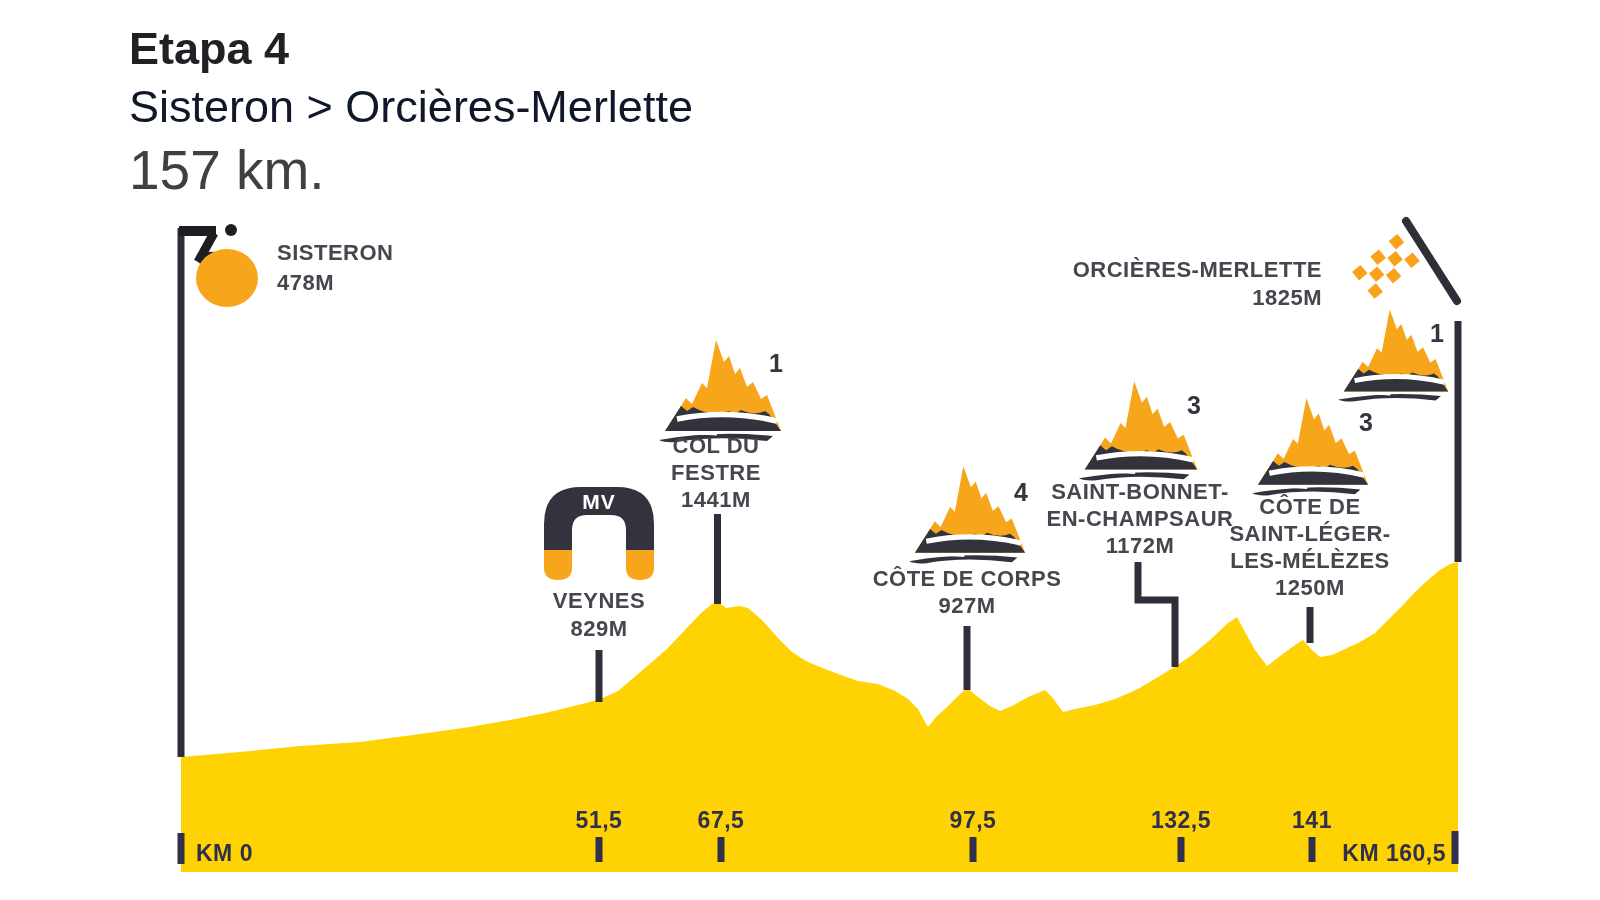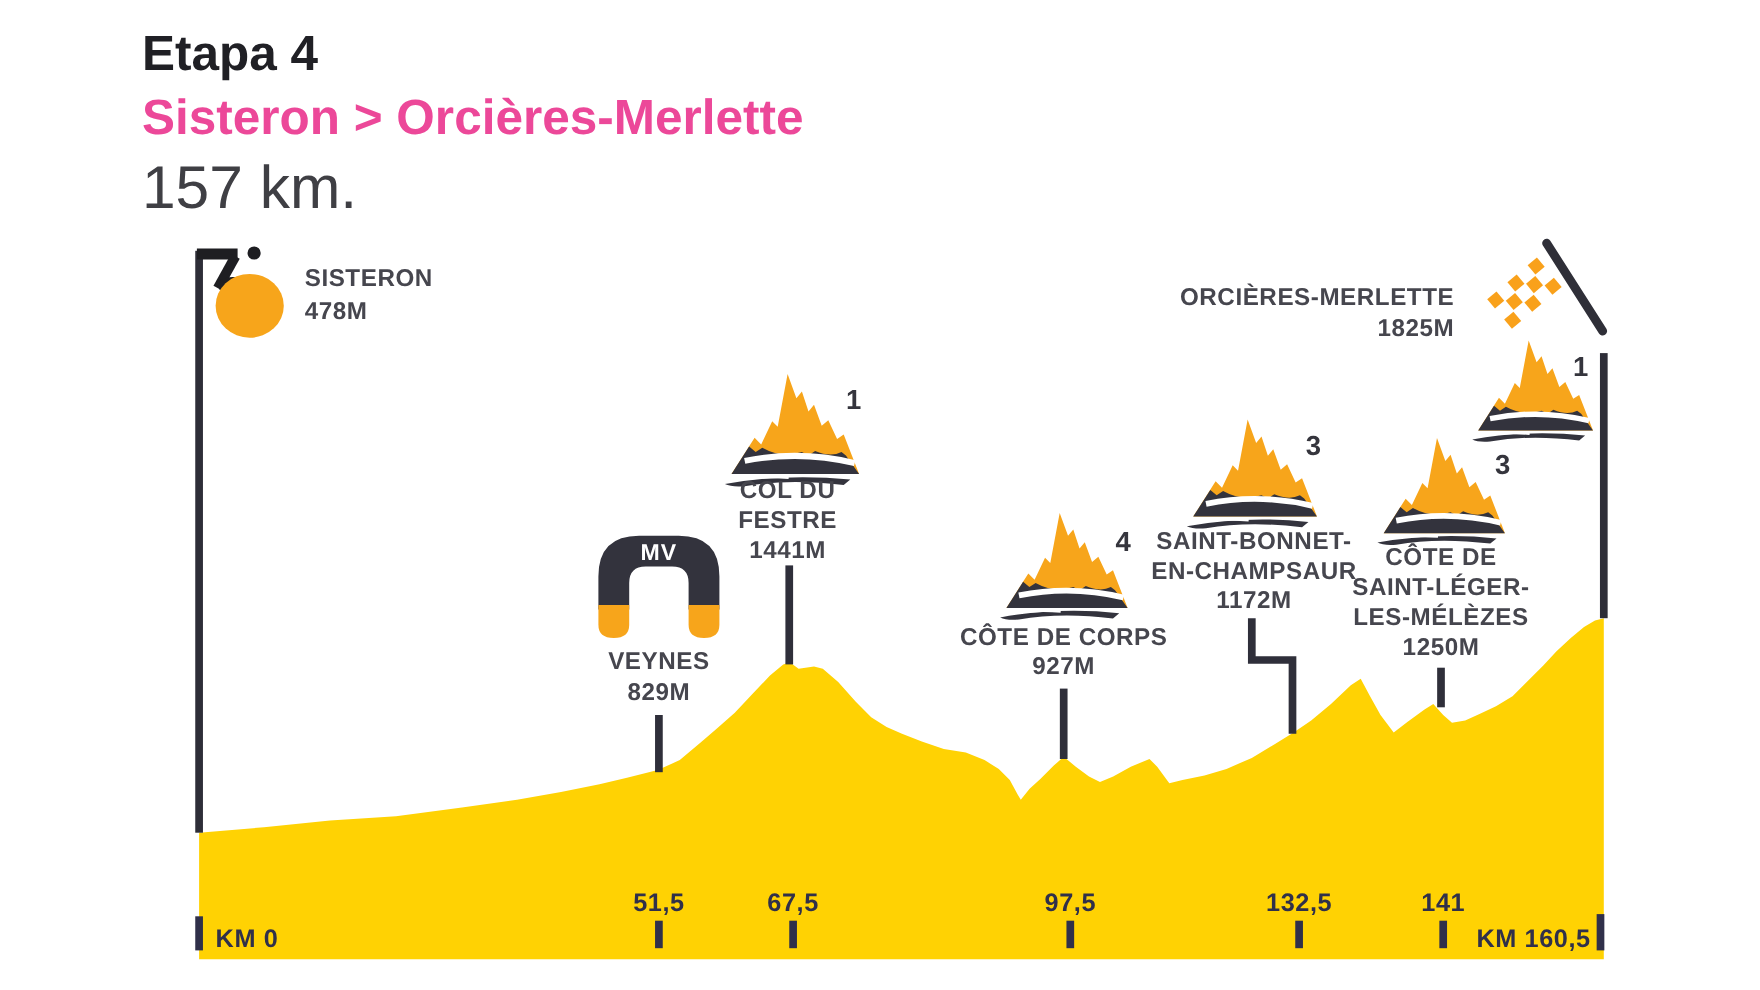--- a/index.html
+++ b/index.html
@@ -1,20 +1,20 @@
 <!DOCTYPE html>
 <html><head>
 <meta charset="utf-8">
 <style>
   html,body{margin:0;padding:0;background:#ffffff;}
   .page{position:relative;width:1600px;height:900px;background:#ffffff;overflow:hidden;
         font-family:"Liberation Sans",sans-serif;}
   .hdr{position:absolute;left:129px;top:6px;line-height:1.28;margin-top:14px;}
   .hdr .t1{font-size:45px;font-weight:bold;color:#202025;letter-spacing:0px;}
-  .hdr .t2{font-size:45px;font-weight:bold;color:#ec4899;}
+  .hdr .t2{font-size:45px;font-weight:normal;color:#0f172a;}
   .hdr .t3{font-size:55px;font-weight:normal;color:#3f3f44;}
   svg text{font-family:"Liberation Sans",sans-serif;}
   .wp-label{font-size:22px;font-weight:bold;fill:#46464e;letter-spacing:0.5px;}
   .tick-label{font-size:23px;font-weight:bold;fill:#30304a;letter-spacing:0.5px;}
   .cat-num{font-size:25px;font-weight:bold;fill:#35353d;}
   .mv-text{font-size:21px;font-weight:bold;fill:#ffffff;letter-spacing:1px;}
 </style>
 </head>
 <body>
 

